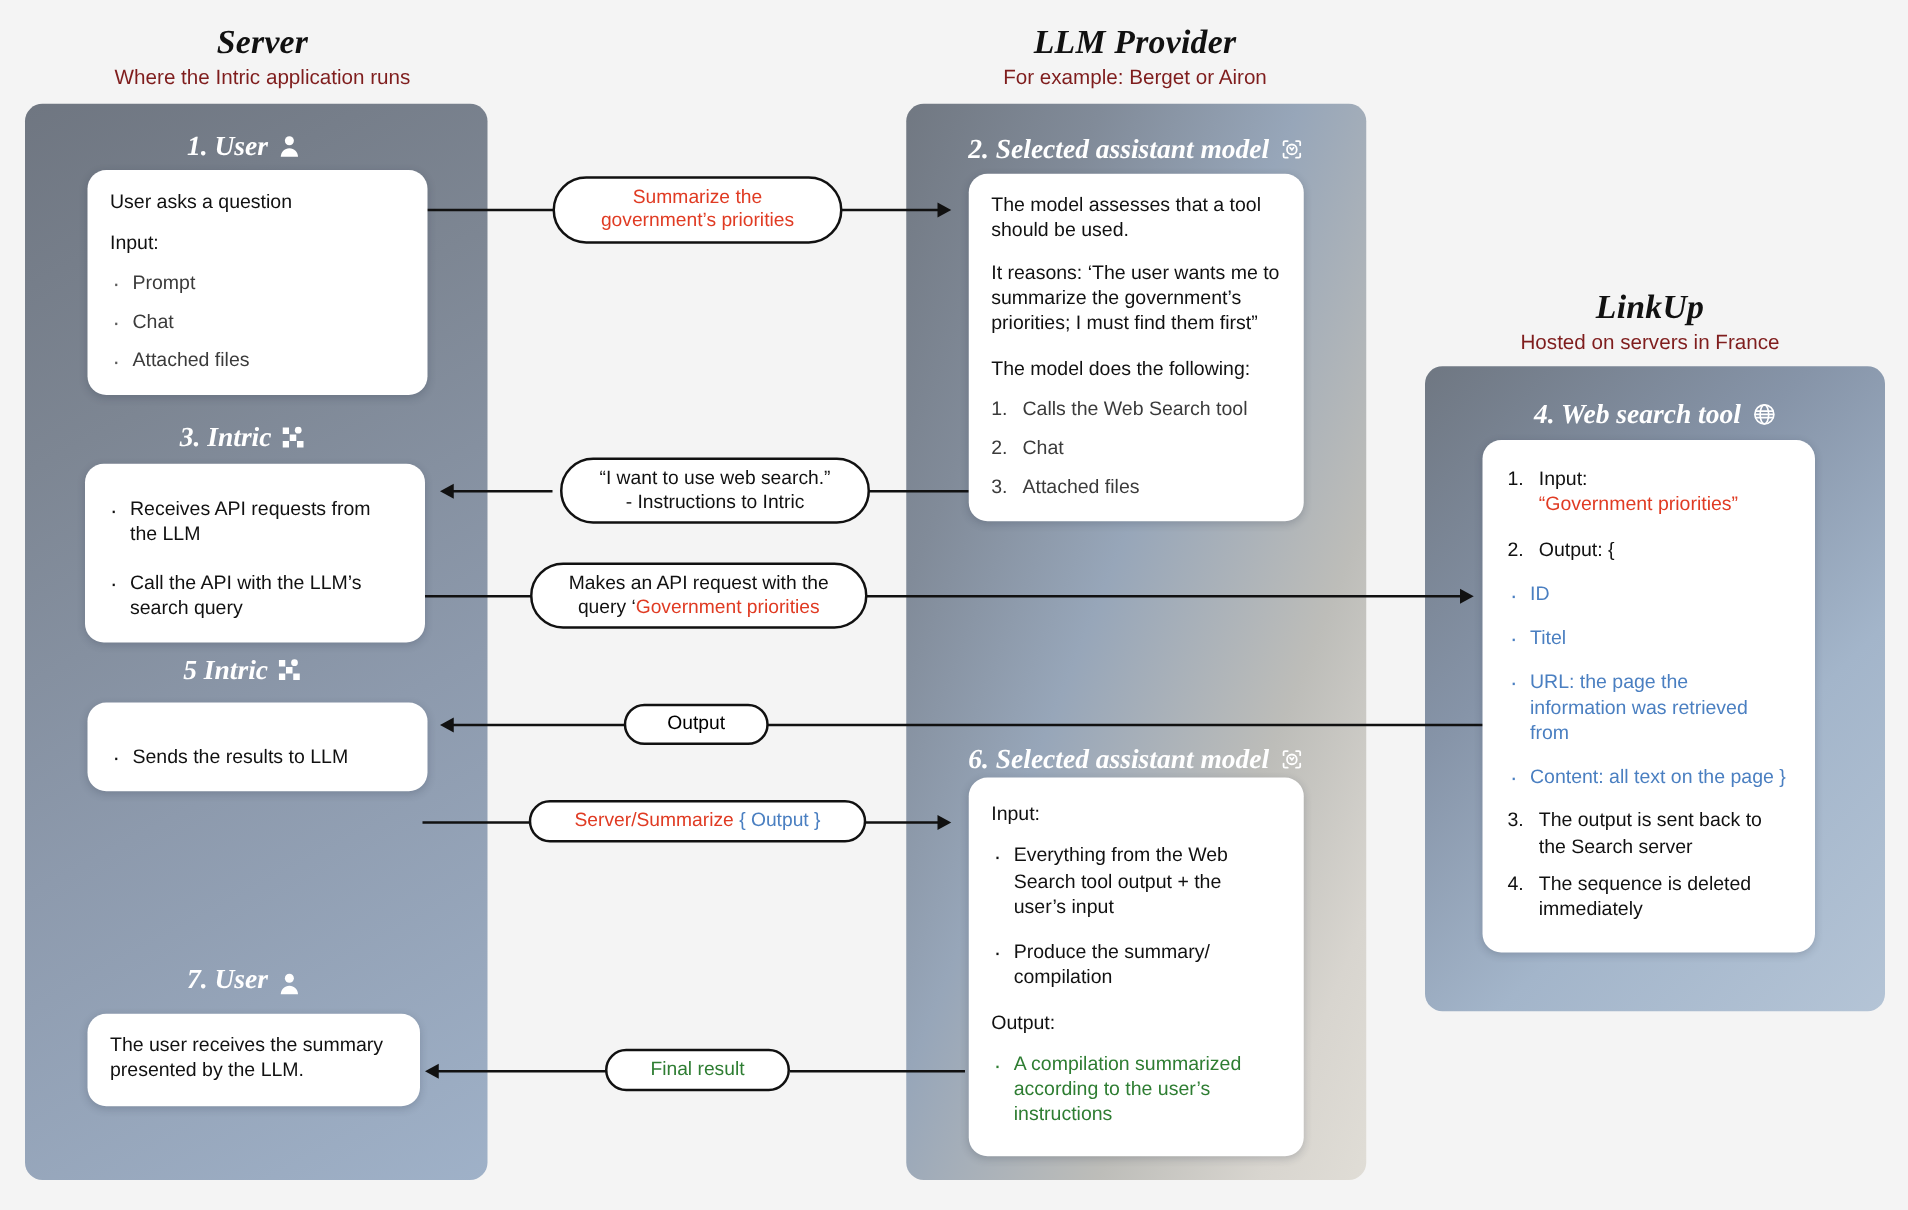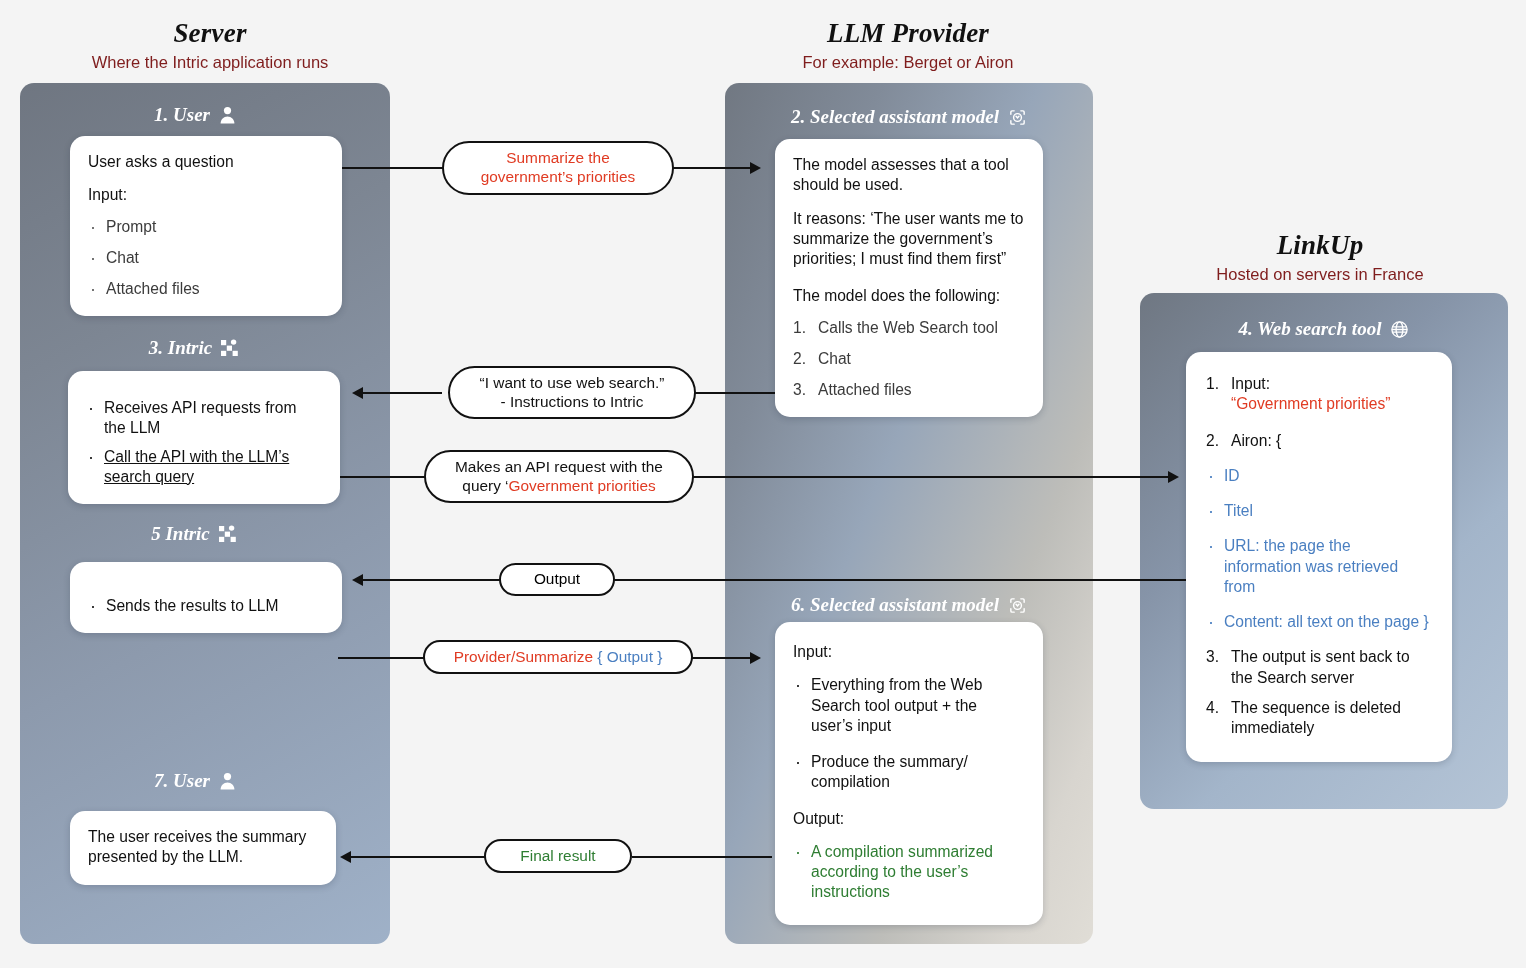--- a/index.html
+++ b/index.html
@@ -30,21 +30,21 @@
   }
   .panel-linkup {
     background: linear-gradient(135deg,#6f7782 0%, #8694a8 35%, #a3b5ca 65%, #b4c4d6 100%);
   }
 
   
   .step-label {
     position: absolute; display: flex; align-items: center; gap: 9px;
     color: #ffffff;
     font-family: "Liberation Serif", serif;
-    font-style: italic; font-weight: 700; font-size: 19px;
+    font-style: italic; font-weight: 700; font-size: 22px;
     white-space: nowrap;
   }
   .step-label .ic { display: inline-flex; align-items: center; }
 
   
   .card {
     position: absolute; background: #fff; border-radius: 15px;
     box-shadow: 0 2px 7px rgba(25,35,55,.20);
     padding: 16px 18px 17px 18px;
   }
@@ -186,21 +186,21 @@
         <circle cx="12.6" cy="3.1" r="2.7" fill="#fff"></circle>
         <rect x="5.8" y="6.6" width="5.2" height="5.2" fill="#fff"></rect>
         <rect x="0" y="11.8" width="5.2" height="5.2" fill="#fff"></rect>
         <rect x="11.6" y="11.8" width="5.2" height="5.2" fill="#fff"></rect>
       </svg>
     </span>
   </div>
   <div class="card" style="left:68px; top:371px; width:272px;">
     <ul class="lst bul dark">
       <li>Receives API requests from the LLM</li>
-      <li style="margin-top:8px;text-decoration:underline;">Call the API with the LLM’s search query</li>
+      <li style="margin-top:18px;">Call the API with the LLM’s search query</li>
     </ul>
   </div>
 
   <div class="step-label" style="left:0px; top:523px; width:390px; justify-content:center;">
     <span>5 Intric</span>
     <span class="ic">
       <svg width="20" height="18" viewBox="0 0 20 18">
         <rect x="0" y="1" width="5.2" height="5.2" fill="#fff"></rect>
         <circle cx="12.6" cy="3.1" r="2.7" fill="#fff"></circle>
         <rect x="5.8" y="6.6" width="5.2" height="5.2" fill="#fff"></rect>
@@ -208,21 +208,21 @@
         <rect x="11.6" y="11.8" width="5.2" height="5.2" fill="#fff"></rect>
       </svg>
     </span>
   </div>
   <div class="card" style="left:70px; top:562px; width:272px;">
     <ul class="lst bul dark">
       <li style="margin-top:18px;">Sends the results to LLM</li>
     </ul>
   </div>
 
-  <div class="step-label" style="left:0px; top:770px; width:390px; justify-content:center;">
+  <div class="step-label" style="left:0px; top:770px; width:390px; justify-content:center;align-items:flex-end;">
     <span>7. User</span>
     <span class="ic">
       <svg width="17" height="18" viewBox="0 0 17 18">
           <circle cx="8.5" cy="4.6" r="3.6" fill="#fff"></circle>
           <path d="M1.6 17.4c0-3.8 3.1-6.9 6.9-6.9s6.9 3.1 6.9 6.9z" fill="#fff"></path>
         </svg>
     </span>
   </div>
   <div class="card" style="left:70px; top:811px; width:266px;">
     <p>The user receives the summary presented by the LLM.</p>
@@ -238,21 +238,21 @@
       </svg>
     </span>
   </div>
   <div class="card" style="left:1186px; top:352px; width:266px; padding:22px 20px 24px 20px;">
     <ol class="lst num dark" style="margin-top:0;">
       <li>
         <span>Input:</span><br>
         <span class="red">“Government priorities”</span>
       </li>
       <li class="blue" style="margin-top:16px;">
-        <span>Airon: {</span>
+        <span>Output: {</span>
       </li>
     </ol>
     <ul class="lst bul blue" style="margin-top:15px;">
       <li>ID</li>
       <li style="margin-top:15px;">Titel</li>
       <li style="margin-top:15px;">URL: the page the information was retrieved from</li>
       <li style="margin-top:15px;">Content: all text on the page }</li>
     </ul>
     <ol class="lst num dark" style="margin-top:15px; counter-reset:n 2;">
       <li>The output is sent back to the Search server</li>
@@ -292,18 +292,18 @@
 - Instructions to Intric</div>
 
   <div class="pill" style="left:424px; top:450px; width:270px; height:53px;">
     <span style="white-space:pre-line;"><span>Makes an API request with the
 query ‘</span><span class="red">Government priorities</span></span>
   </div>
 
   <div class="pill" style="left:499px; top:563px; width:116px; height:33px; color:#000000;">Output</div>
 
   <div class="pill" style="left:423px; top:640px; width:270px; height:34px;">
-    <span><span class="red">Provider/Summarize </span><span class="blue">{ Output }</span></span>
+    <span><span class="red">Server/Summarize </span><span class="blue">{ Output }</span></span>
   </div>
 
   <div class="pill" style="left:484px; top:839px; width:148px; height:34px; color:#2e7d32;">Final result</div>
 
 </div>
 
 </body></html>

